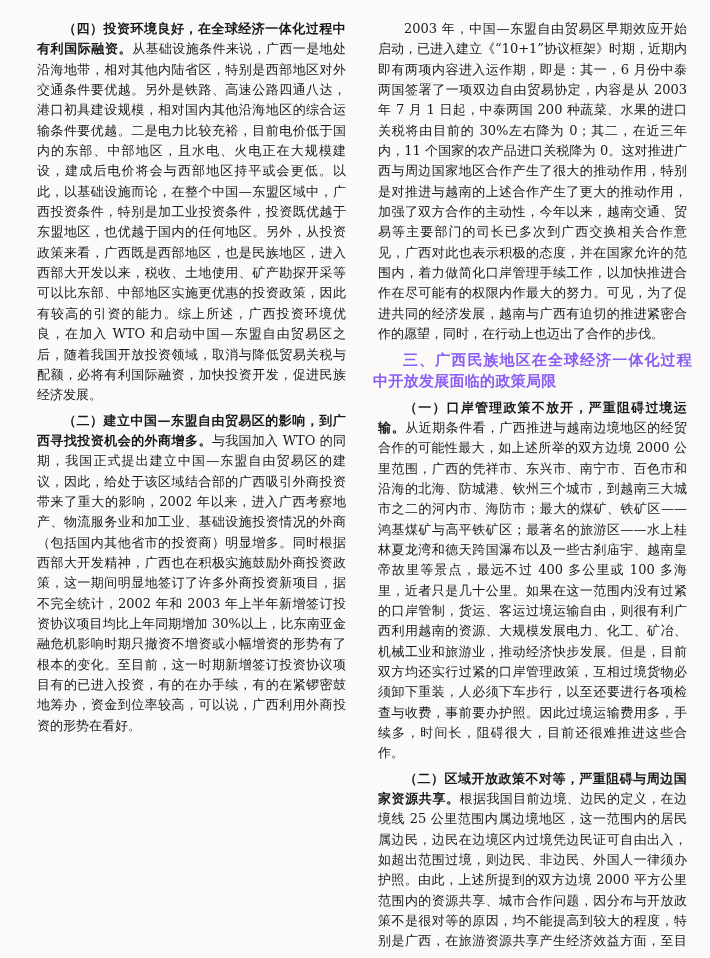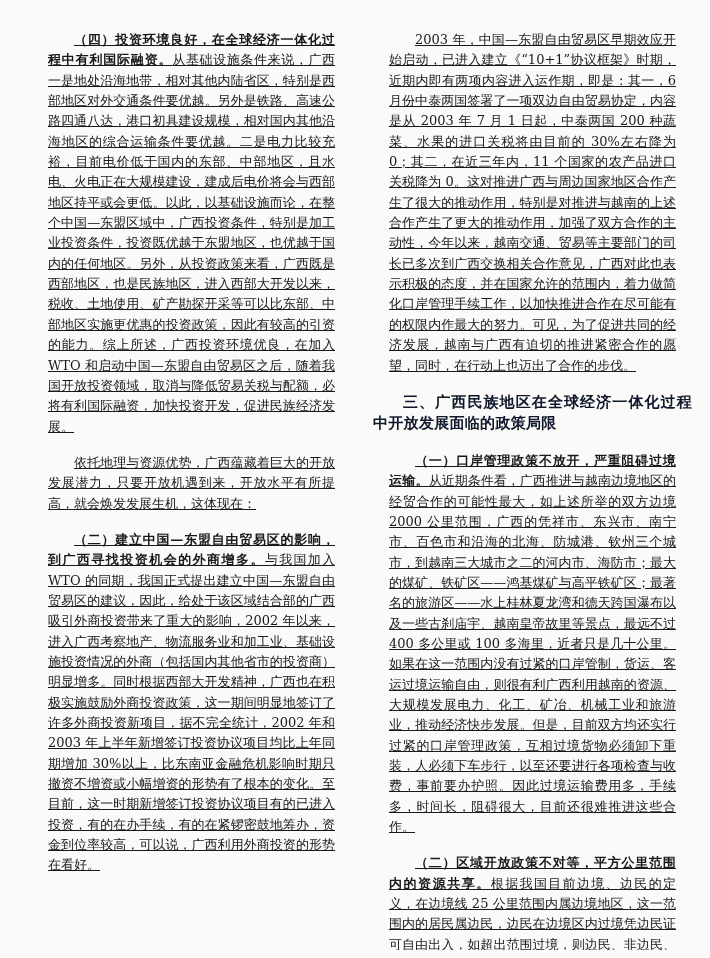--- a/index.html
+++ b/index.html
@@ -23,50 +23,48 @@
     text-align: justify;
     text-justify: inter-ideograph;
   }
   .col {
     flex: 1 1 0;
     min-width: 0;
     height: 100%;
     overflow: hidden;
   }
   p.para {
-    margin: 16px;
+    margin: 5px;
     text-indent: 2em;
-    text-decoration: underline;
   }
   p.para b.lead {
     font-weight: 700;
     letter-spacing: 0.2px;
   }
   h3.heading {
     margin: 2px 0;
     font-size: 15px;
     line-height: 21.5px;
     font-weight: 700;
     text-indent: 2em;
     letter-spacing: 0.3px;
-    color: #0f172a;
+    color: #8b5cf6;
   }
 </style>
 </head>
 <body>
 
 <div class="page">
 
   <div class="col">
     <p class="para"><b class="lead">（四）投资环境良好，在全球经济一体化过程中有利国际融资。</b><span>从基础设施条件来说，广西一是地处沿海地带，相对其他内陆省区，特别是西部地区对外交通条件要优越。另外是铁路、高速公路四通八达，港口初具建设规模，相对国内其他沿海地区的综合运输条件要优越。二是电力比较充裕，目前电价低于国内的东部、中部地区，且水电、火电正在大规模建设，建成后电价将会与西部地区持平或会更低。以此，以基础设施而论，在整个中国—东盟区域中，广西投资条件，特别是加工业投资条件，投资既优越于东盟地区，也优越于国内的任何地区。另外，从投资政策来看，广西既是西部地区，也是民族地区，进入西部大开发以来，税收、土地使用、矿产勘探开采等可以比东部、中部地区实施更优惠的投资政策，因此有较高的引资的能力。综上所述，广西投资环境优良，在加入 WTO 和启动中国—东盟自由贸易区之后，随着我国开放投资领域，取消与降低贸易关税与配额，必将有利国际融资，加快投资开发，促进民族经济发展。</span></p>
-    <p class="para"><span>依托地理与资源优势，广西蕴藏着巨大的开放发展潜力，只要开放机遇到来，开放水平有所提高，就会焕发发展生机，这体现在：</span></p>
     <p class="para"><b class="lead">（二）建立中国—东盟自由贸易区的影响，到广西寻找投资机会的外商增多。</b><span>与我国加入 WTO 的同期，我国正式提出建立中国—东盟自由贸易区的建议，因此，给处于该区域结合部的广西吸引外商投资带来了重大的影响，2002 年以来，进入广西考察地产、物流服务业和加工业、基础设施投资情况的外商（包括国内其他省市的投资商）明显增多。同时根据西部大开发精神，广西也在积极实施鼓励外商投资政策，这一期间明显地签订了许多外商投资新项目，据不完全统计，2002 年和 2003 年上半年新增签订投资协议项目均比上年同期增加 30%以上，比东南亚金融危机影响时期只撤资不增资或小幅增资的形势有了根本的变化。至目前，这一时期新增签订投资协议项目有的已进入投资，有的在办手续，有的在紧锣密鼓地筹办，资金到位率较高，可以说，广西利用外商投资的形势在看好。</span></p>
 
   </div>
 
   <div class="col">
     <p class="para"><span>2003 年，中国—东盟自由贸易区早期效应开始启动，已进入建立《“10+1”协议框架》时期，近期内即有两项内容进入运作期，即是：其一，6 月份中泰两国签署了一项双边自由贸易协定，内容是从 2003 年 7 月 1 日起，中泰两国 200 种蔬菜、水果的进口关税将由目前的 30%左右降为 0；其二，在近三年内，11 个国家的农产品进口关税降为 0。这对推进广西与周边国家地区合作产生了很大的推动作用，特别是对推进与越南的上述合作产生了更大的推动作用，加强了双方合作的主动性，今年以来，越南交通、贸易等主要部门的司长已多次到广西交换相关合作意见，广西对此也表示积极的态度，并在国家允许的范围内，着力做简化口岸管理手续工作，以加快推进合作在尽可能有的权限内作最大的努力。可见，为了促进共同的经济发展，越南与广西有迫切的推进紧密合作的愿望，同时，在行动上也迈出了合作的步伐。</span></p>
     <h3 class="heading">三、广西民族地区在全球经济一体化过程中开放发展面临的政策局限</h3>
     <p class="para"><b class="lead">（一）口岸管理政策不放开，严重阻碍过境运输。</b><span>从近期条件看，广西推进与越南边境地区的经贸合作的可能性最大，如上述所举的双方边境 2000 公里范围，广西的凭祥市、东兴市、南宁市、百色市和沿海的北海、防城港、钦州三个城市，到越南三大城市之二的河内市、海防市；最大的煤矿、铁矿区——鸿基煤矿与高平铁矿区；最著名的旅游区——水上桂林夏龙湾和德天跨国瀑布以及一些古刹庙宇、越南皇帝故里等景点，最远不过 400 多公里或 100 多海里，近者只是几十公里。如果在这一范围内没有过紧的口岸管制，货运、客运过境运输自由，则很有利广西利用越南的资源、大规模发展电力、化工、矿冶、机械工业和旅游业，推动经济快步发展。但是，目前双方均还实行过紧的口岸管理政策，互相过境货物必须卸下重装，人必须下车步行，以至还要进行各项检查与收费，事前要办护照。因此过境运输费用多，手续多，时间长，阻碍很大，目前还很难推进这些合作。</span></p>
-    <p class="para"><b class="lead">（二）区域开放政策不对等，平方公里范围内的资源共享。</b><span>根据我国目前边境、边民的定义，在边境线 25 公里范围内属边境地区，这一范围内的居民属边民，边民在边境区内过境凭边民证可自由出入，如超出范围过境，则边民、非边民、外国人一律须办护照。由此，上述所提到的双方边境 2000 平方公里范围内的资源共享、城市合作问题，因分布与开放政策不是很对等的原因，均不能提高到较大的程度，特别是广西，在旅游资源共享产生经济效益方面，至目前为止，还没有进展，主要原因在于：一是越南的夏龙湾等旅游区在边境线内；二是越南实行落地签证措施，所以广西的游客到越南该范围的城市、旅游区均很方便，随时报名，随时随地可出去。而广西的南宁市、百色市和沿海的北海、防城港、钦州三个城市，以及分布在沿海城市属国家级旅游度假</span></p>
+    <p class="para"><b class="lead">（二）区域开放政策不对等，严重阻碍与周边国家资源共享。</b><span>根据我国目前边境、边民的定义，在边境线 25 公里范围内属边境地区，这一范围内的居民属边民，边民在边境区内过境凭边民证可自由出入，如超出范围过境，则边民、非边民、外国人一律须办护照。由此，上述所提到的双方边境 2000 平方公里范围内的资源共享、城市合作问题，因分布与开放政策不是很对等的原因，均不能提高到较大的程度，特别是广西，在旅游资源共享产生经济效益方面，至目前为止，还没有进展，主要原因在于：一是越南的夏龙湾等旅游区在边境线内；二是越南实行落地签证措施，所以广西的游客到越南该范围的城市、旅游区均很方便，随时报名，随时随地可出去。而广西的南宁市、百色市和沿海的北海、防城港、钦州三个城市，以及分布在沿海城市属国家级旅游度假</span></p>
   </div>
 
 </div>
 
 </body></html>

